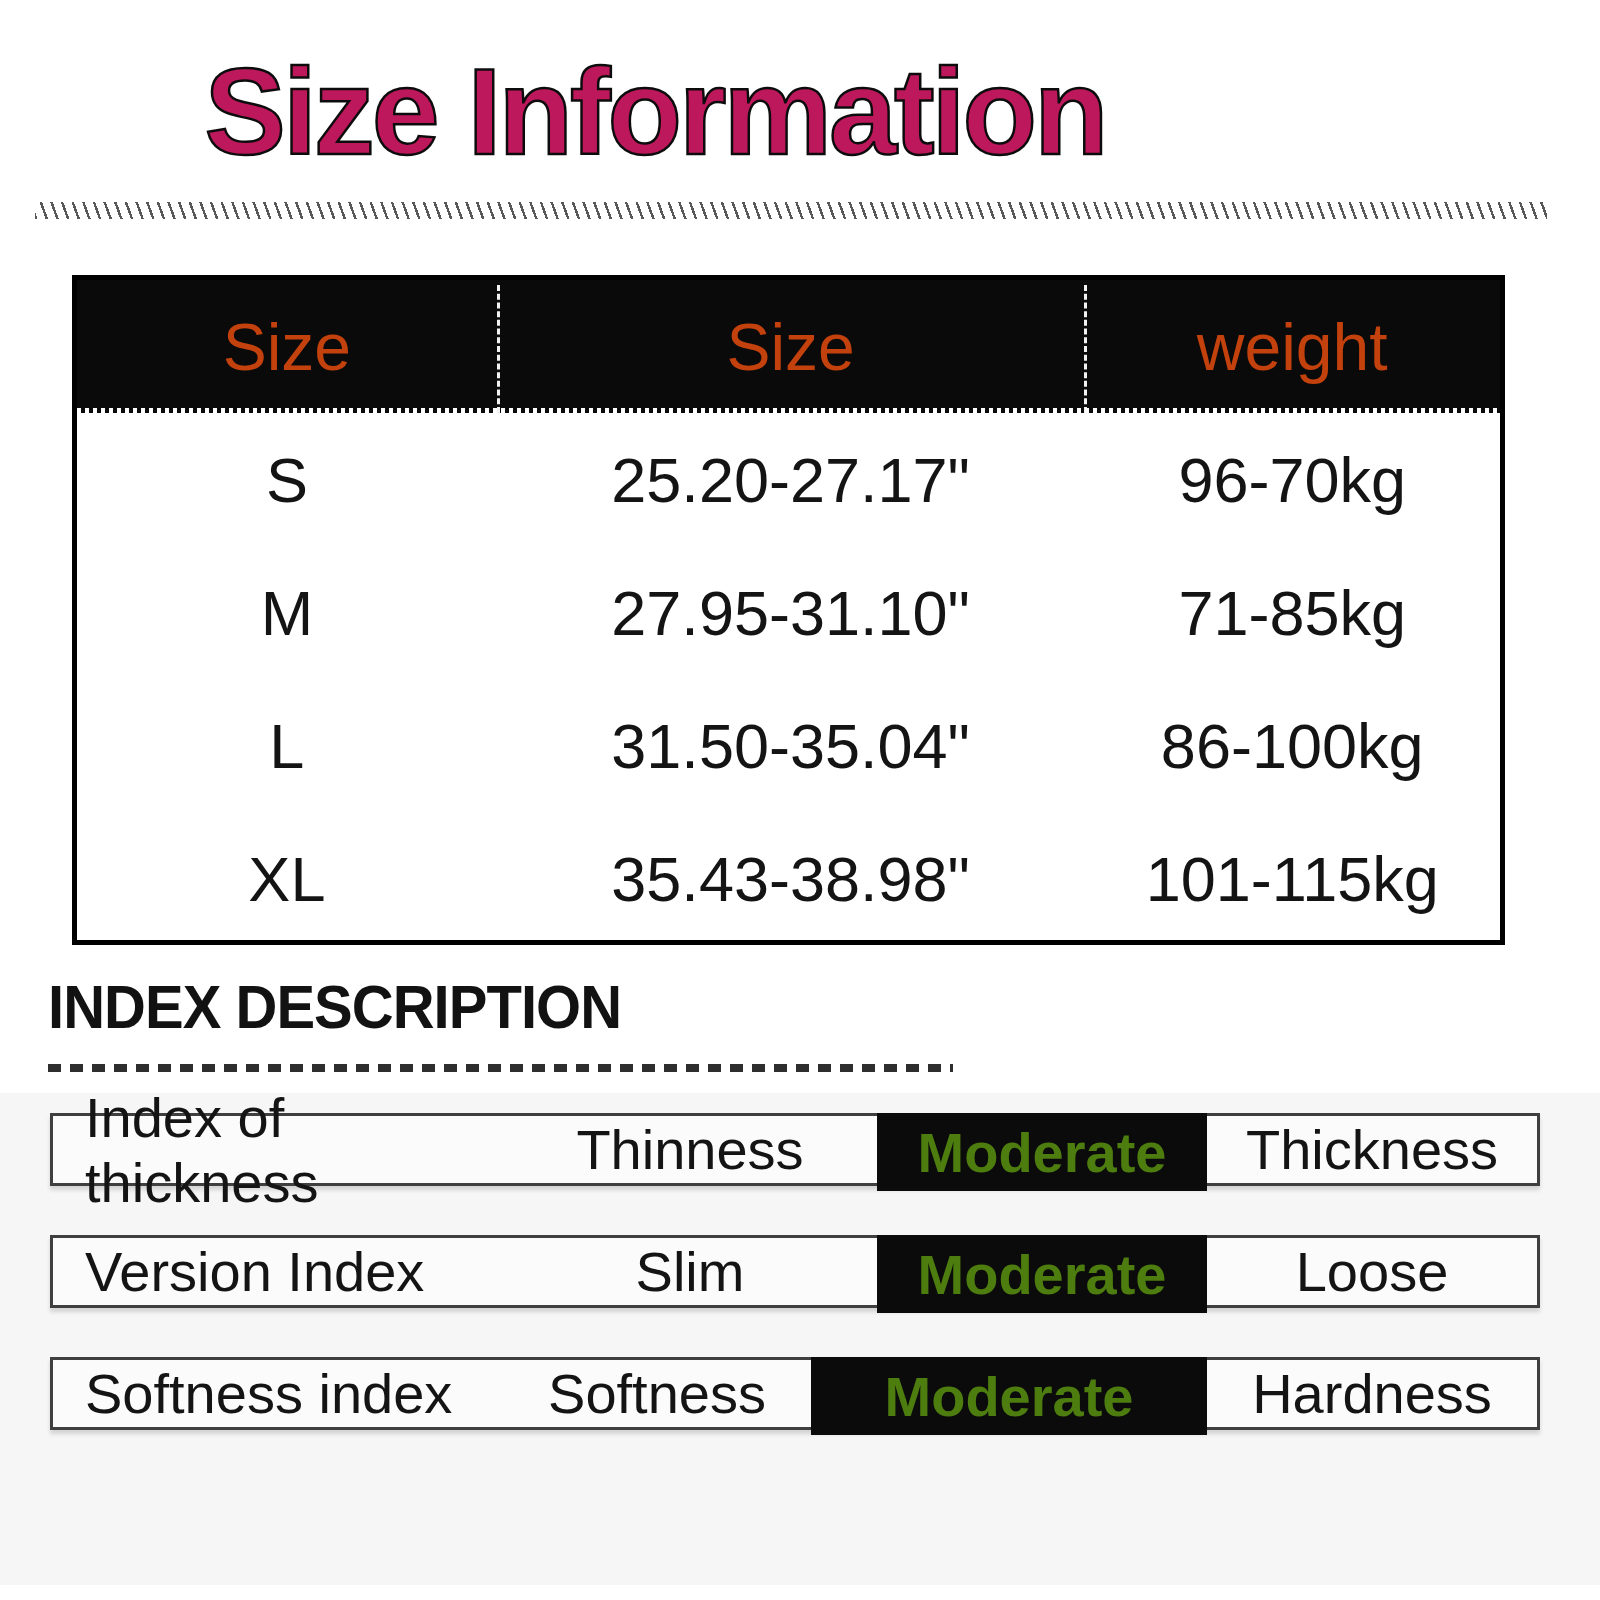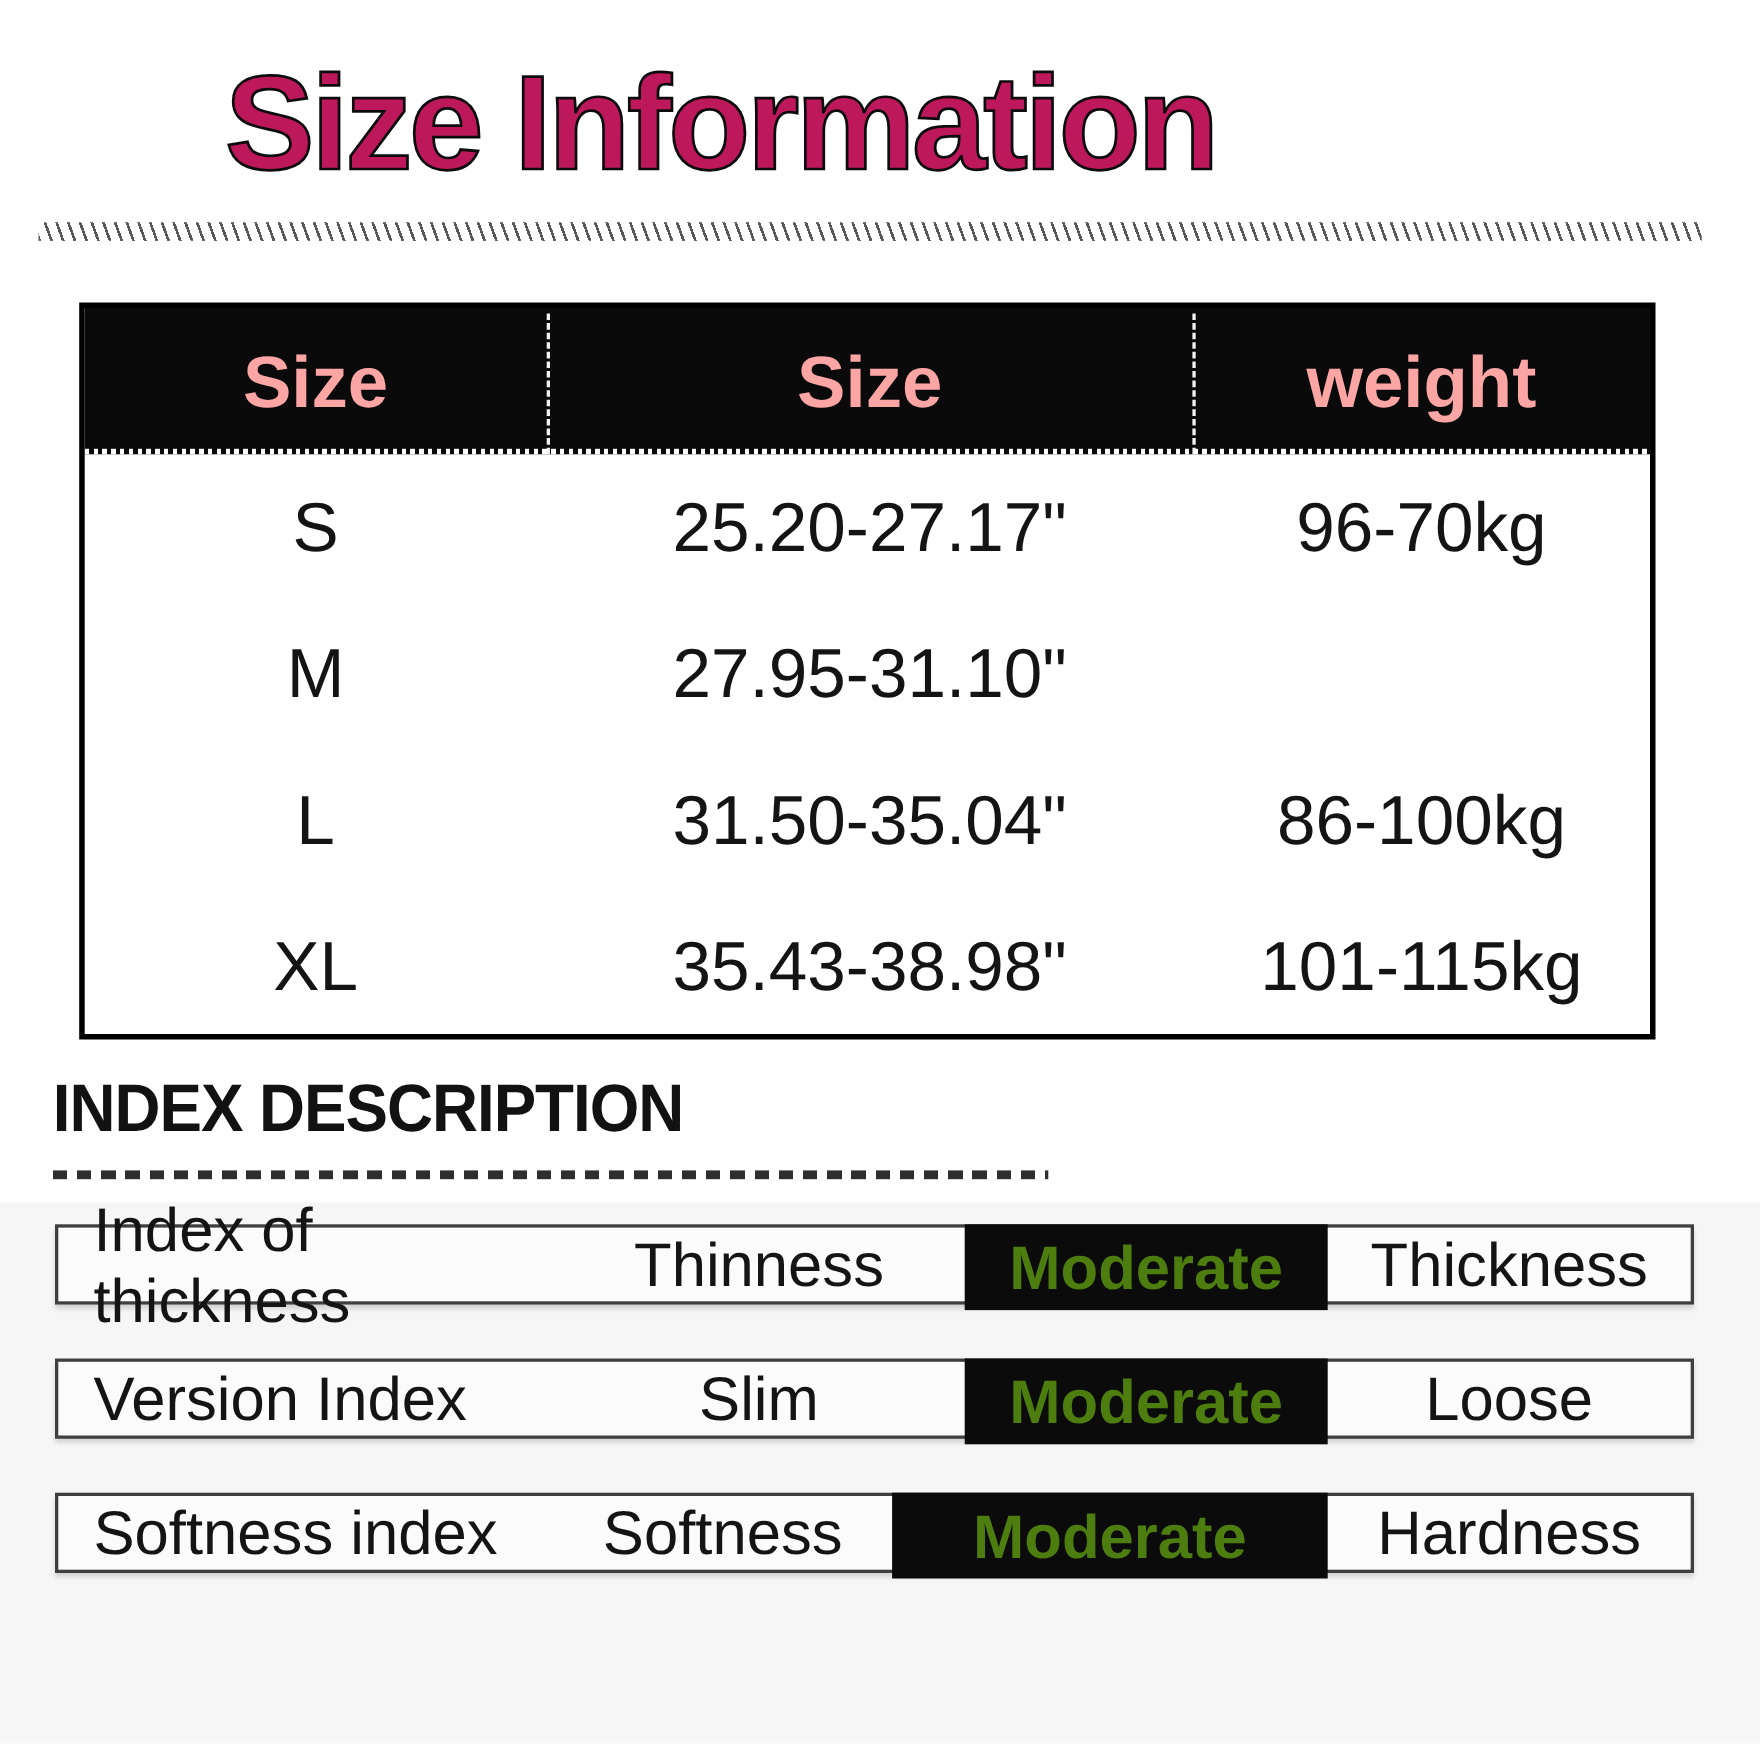--- a/index.html
+++ b/index.html
@@ -12,22 +12,22 @@
            -webkit-text-stroke:2.5px #0c0c0c; }
 
   
   .hatch { position:absolute; top:202px; left:35px; width:1512px; height:17px;
            background:repeating-linear-gradient(70deg, #3a3a3a 0 2.4px, transparent 2.4px 10px);
            opacity:.85; }
 
   
   .size-table { position:absolute; left:72px; top:275px; width:1433px; height:670px;
                 border:5px solid #000; background:#fff; }
-  .st-header { position:relative; height:133px; background:#0a0a0a; color:#fca5a5;
-               display:flex; align-items:center; font-weight:bold; font-size:66px; }
+  .st-header { position:relative; height:133px; background:#0a0a0a; color:#c2410c;
+               display:flex; align-items:center; font-weight:normal; font-size:66px; }
   .st-header::after { content:""; position:absolute; left:0; right:0; bottom:0; height:5px;
                background:repeating-linear-gradient(90deg, #fff 0 4px, transparent 4px 8px); }
   .vsep { position:absolute; top:5px; bottom:0; width:0; border-left:3px dashed rgba(255,255,255,.95); }
   .vsep.v1 { left:29.5%; }
   .vsep.v2 { left:70.8%; }
   .c-size   { width:29.5%; text-align:center; }
   .c-waist  { width:41.3%; text-align:center; }
   .c-weight { width:29.2%; text-align:center; }
   .st-row { height:133px; display:flex; align-items:center; font-size:63px; color:#141414; }
 
@@ -66,20 +66,21 @@
     <div class="vsep v2"></div>
   </div>
   <div class="st-row">
     <div class="c-size">S</div>
     <div class="c-waist">25.20-27.17"</div>
     <div class="c-weight">96-70kg</div>
   </div>
   <div class="st-row">
     <div class="c-size">M</div>
     <div class="c-waist">27.95-31.10"</div>
+    <div class="c-weight">71-85kg</div>
   </div>
   <div class="st-row">
     <div class="c-size">L</div>
     <div class="c-waist">31.50-35.04"</div>
     <div class="c-weight">86-100kg</div>
   </div>
   <div class="st-row">
     <div class="c-size">XL</div>
     <div class="c-waist">35.43-38.98"</div>
     <div class="c-weight">101-115kg</div>

